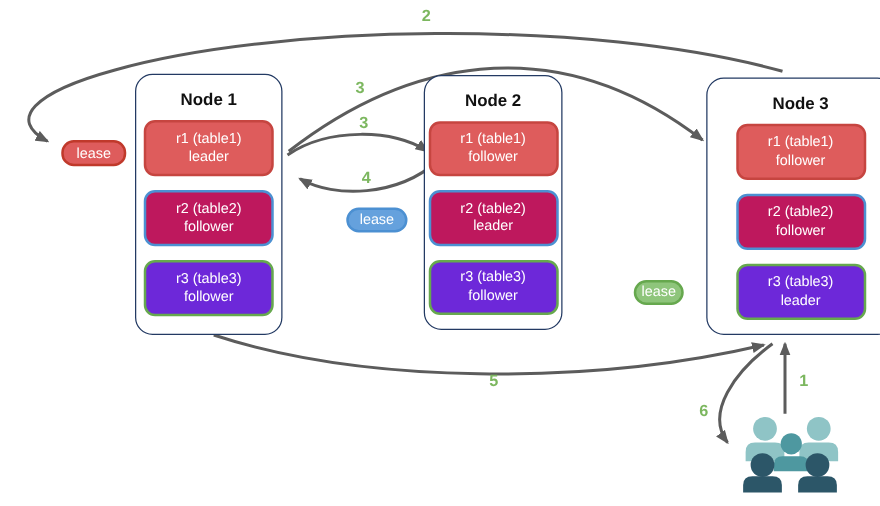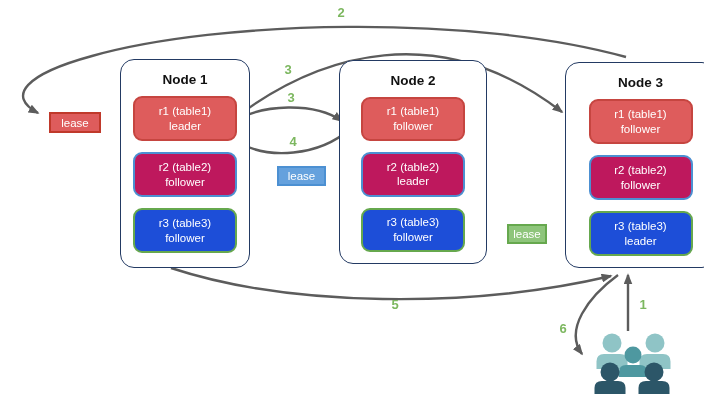--- a/index.html
+++ b/index.html
@@ -15,23 +15,23 @@
   }
   .node-title { font-size:13.5px; font-weight:700; color:#111111; margin-bottom:9px; }
   .rep {
     width:104px; height:45px; border-radius:9px; box-sizing:border-box;
     border:2px solid; color:#ffffff; font-size:11.5px; line-height:1.3;
     display:flex; flex-direction:column; align-items:center; justify-content:center;
     margin-bottom:11px; text-align:center;
   }
   .rep.red   { background:#DE5C5C; border-color:#C64540; }
   .rep.blue  { background:#be185d; border-color:#4C90D2; }
-  .rep.green { background:#1d4ed8; border-color:#66A84E; }
+  .rep.green { background:#6d28d9; border-color:#66A84E; }
   .lease {
-    position:absolute; box-sizing:border-box; border:2px solid; border-radius:0;
+    position:absolute; box-sizing:border-box; border:2px solid; border-radius:10px;
     color:#ffffff; font-size:11.5px; display:flex; align-items:center; justify-content:center;
   }
   .lease-red   { background:#DE5C5C; border-color:#C0392B; left:49px;  top:112px; width:52px; height:21px; }
   .lease-blue  { background:#65A1DD; border-color:#4C90D2; left:277px; top:166px; width:49px; height:20px; }
   .lease-green { background:#8EC57B; border-color:#66A84E; left:507px; top:224px; width:40px; height:20px; }
   .step {
     position:absolute; color:#7CB75F; font-weight:700; font-size:13px;
     transform:translateX(-50%);
   }
   #arrows, #users { position:absolute; left:0; top:0; }
@@ -53,37 +53,37 @@
       <path d="M 626 57 C 470 14, 220 20, 92 56 C 26 74, 6 96, 38 113" marker-end="url(#ah)"></path>
       <path d="M 231 121 C 320 52, 440 18, 562 112" marker-end="url(#ah)"></path>
       <path d="M 230 124 C 262 102, 316 103, 342 121" marker-end="url(#ah)"></path>
       <path d="M 350 129 C 318 157, 268 159, 240 143" marker-end="url(#ah)"></path>
       <path d="M 171 268 C 290 307, 470 309, 611 276" marker-end="url(#ah)"></path>
       <path d="M 628 331 L 628 275" marker-end="url(#ah)"></path>
       <path d="M 618 275 C 588 297, 564 330, 582 354" marker-end="url(#ah)"></path>
     </g>
   </svg>
 
-  <div class="node" style="left:120px;top:59px;width:130px;height:209px">
+  <div class="node" style="left:108px;top:59px;width:118px;height:209px">
     <div class="node-title">Node 1</div>
     <div class="rep red">
       <span>r1 (table1)</span>
       <span>leader</span>
     </div>
     <div class="rep blue">
       <span>r2 (table2)</span>
       <span>follower</span>
     </div>
     <div class="rep green">
       <span>r3 (table3)</span>
       <span>follower</span>
     </div>
   </div>
 
-  <div class="node" style="left:339px;top:60px;width:148px;height:204px">
+  <div class="node" style="left:339px;top:60px;width:111px;height:204px">
     <div class="node-title">Node 2</div>
     <div class="rep red">
       <span>r1 (table1)</span>
       <span>follower</span>
     </div>
     <div class="rep blue">
       <span>r2 (table2)</span>
       <span>leader</span>
     </div>
     <div class="rep green">

